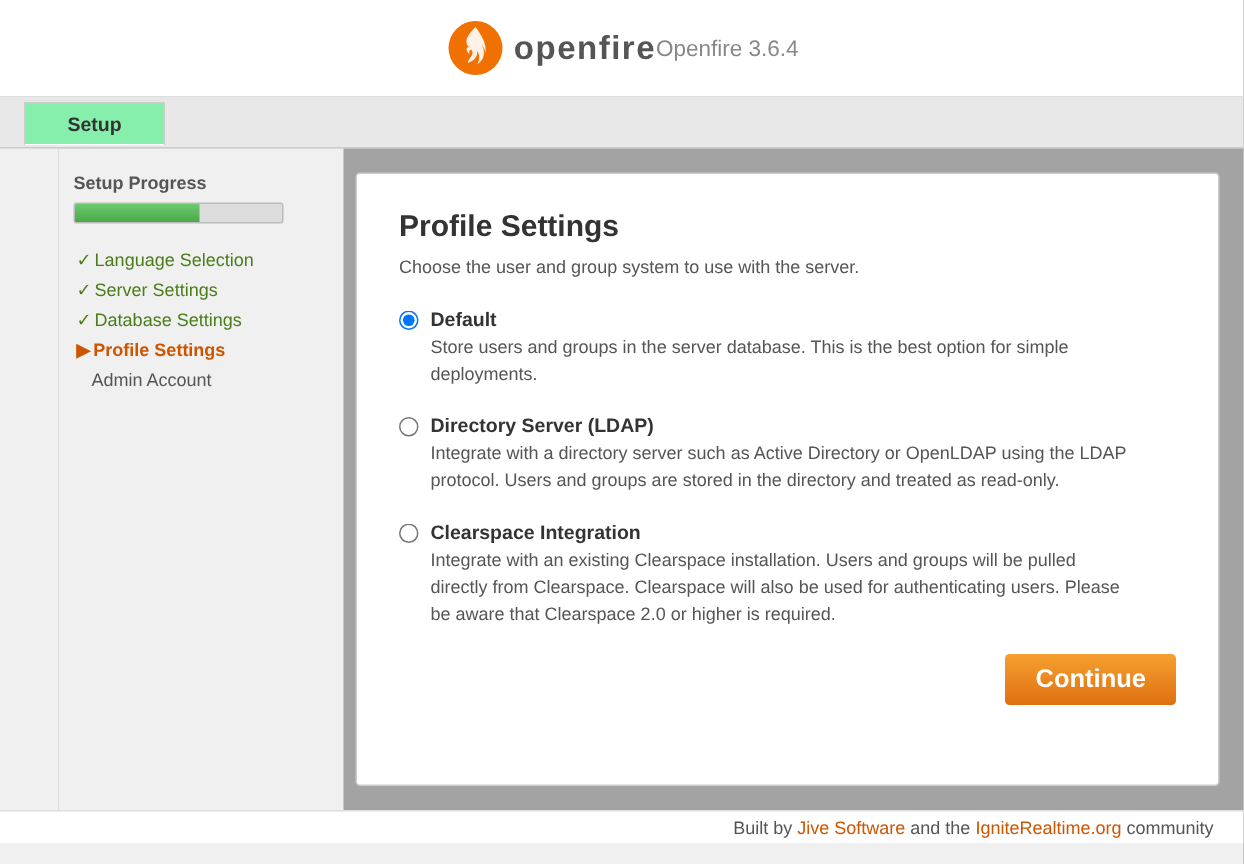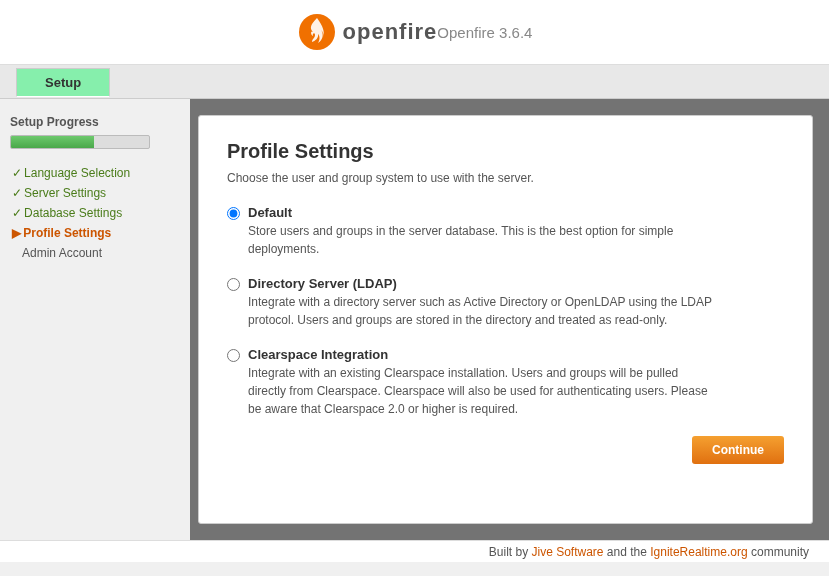--- a/index.html
+++ b/index.html
@@ -58,21 +58,22 @@
       font-size: 13px;
       font-weight: bold;
       color: #333;
       cursor: pointer;
       margin-bottom: -1px;
     }
     
     #content {
       display: flex;
       height: calc(576px - 65px - 34px - 36px);
-      background: #737373;
+      background: #a3a3a3;
+      margin-left: 39px;
     }
     
     #sidebar {
       width: 190px;
       min-width: 190px;
       padding: 16px 10px;
       background: #f0f0f0;
     }
     #progress-label {
       font-size: 12px;
@@ -166,21 +167,21 @@
     #continue-row {
       display: flex;
       justify-content: flex-end;
       margin-top: 10px;
     }
     #continue-btn {
       background: linear-gradient(to bottom, #f5a030, #e07010);
       color: white;
       border: none;
       padding: 7px 20px;
-      font-size: 12px;
+      font-size: 17px;
       font-weight: bold;
       border-radius: 3px;
       cursor: pointer;
     }
     
     #footer {
       height: 22px;
       background: white;
       border-top: 1px solid #ddd;
       display: flex;

